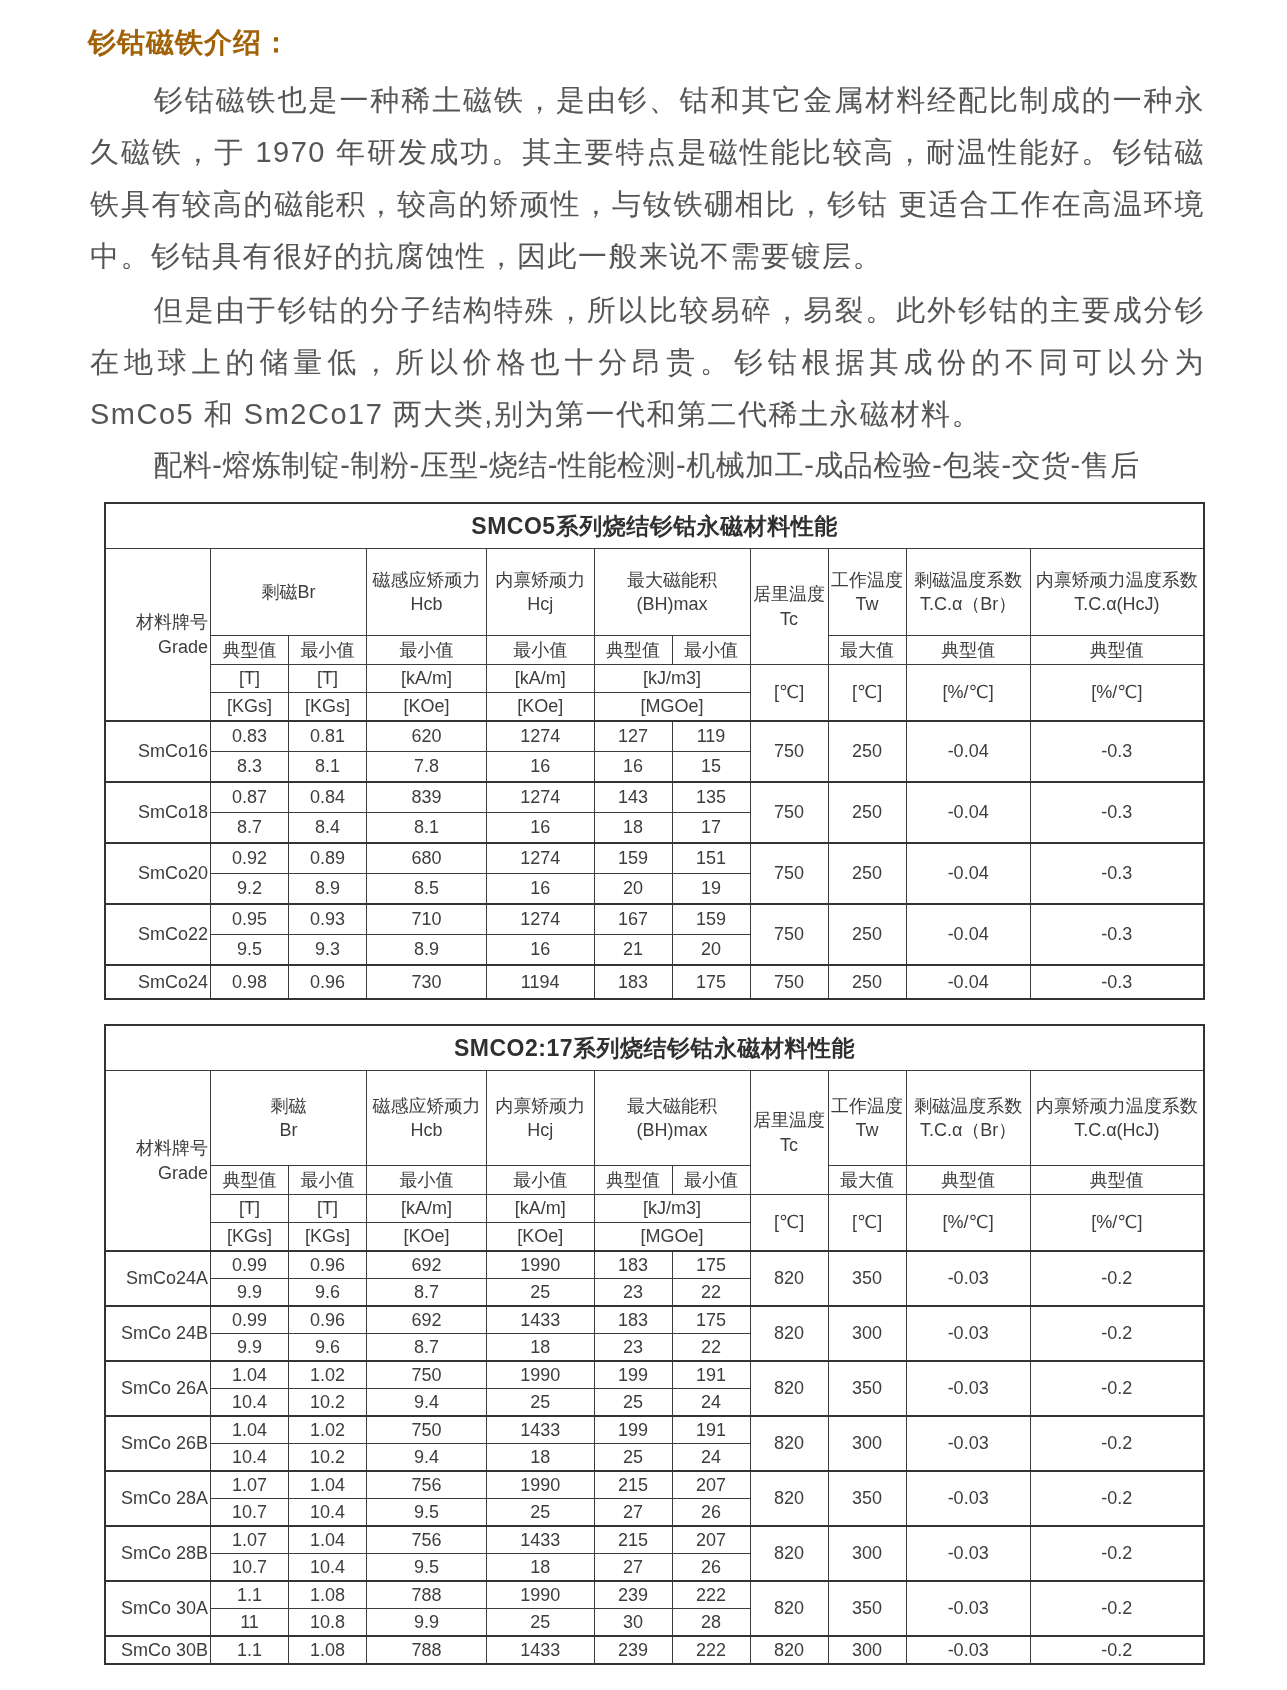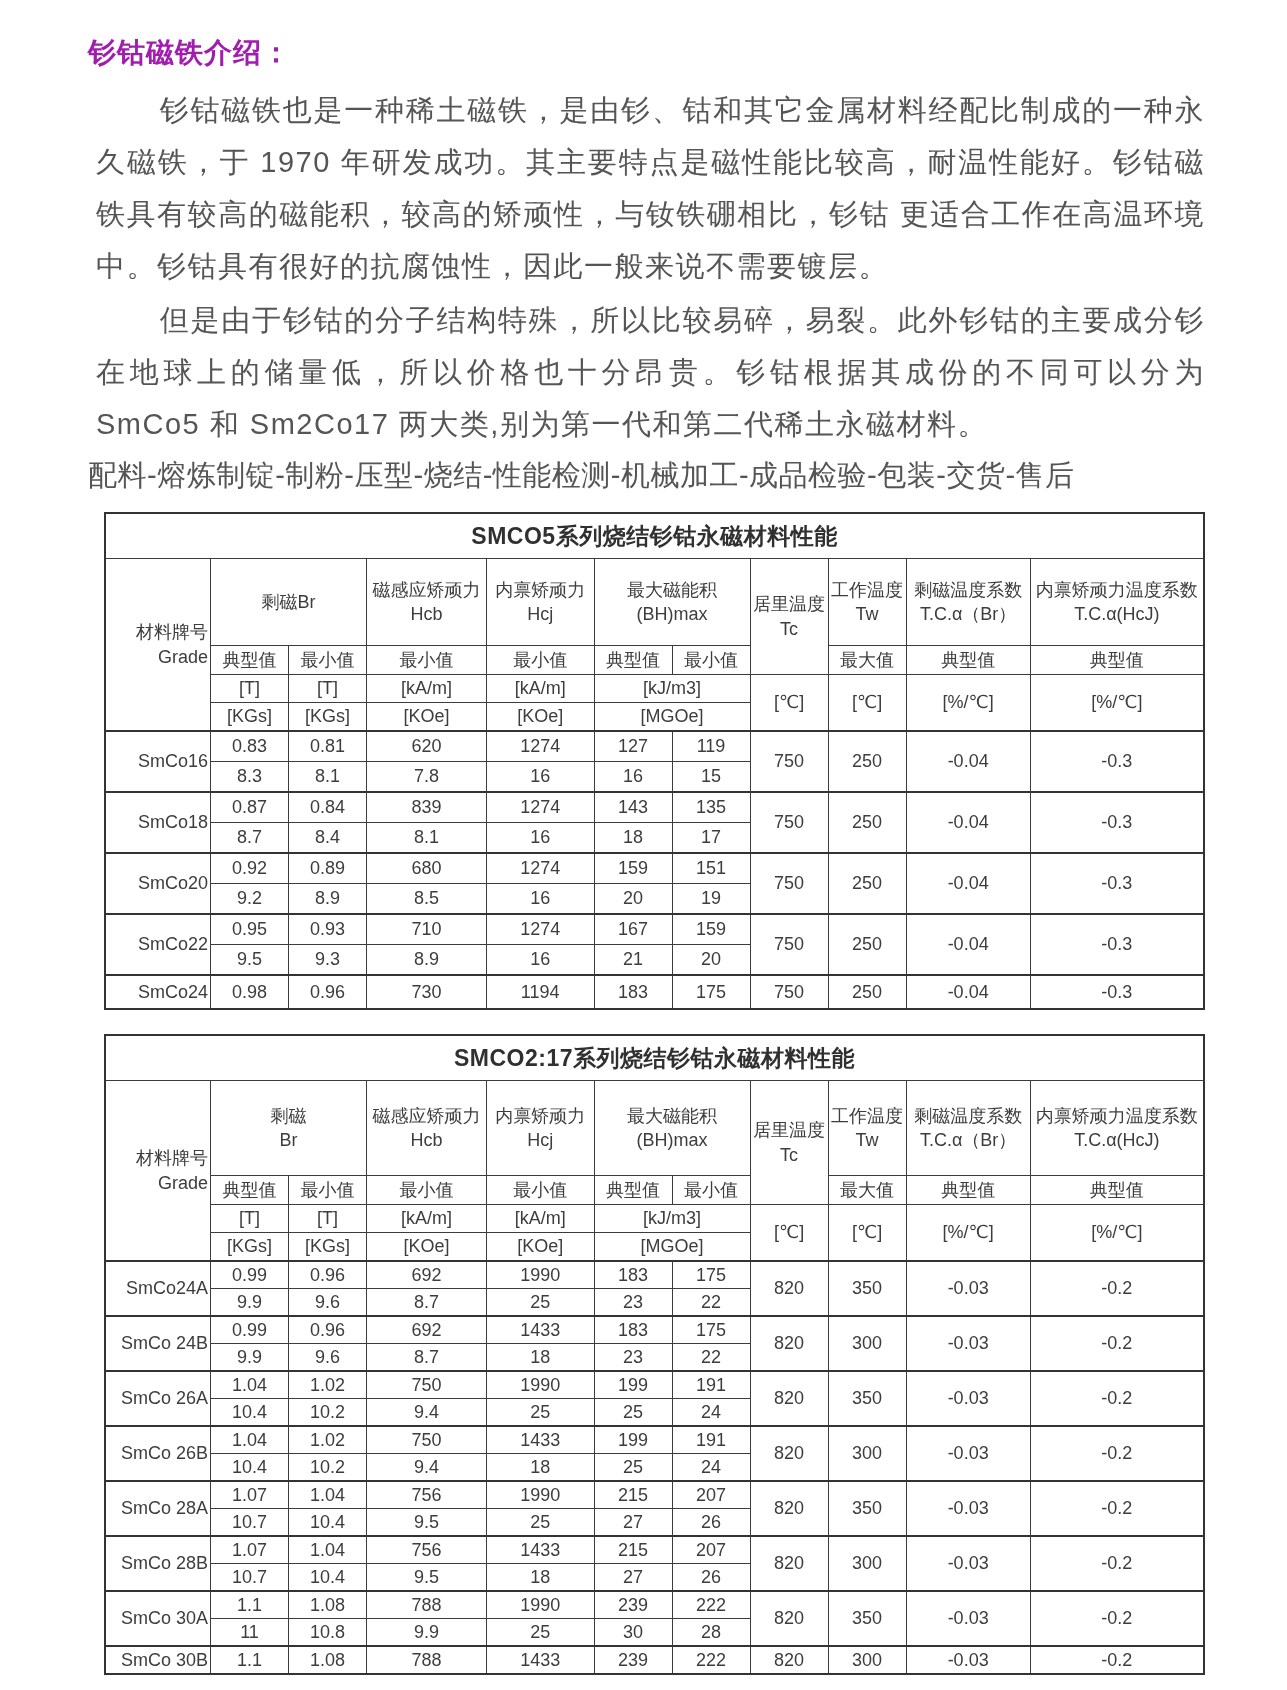--- a/index.html
+++ b/index.html
@@ -3,31 +3,31 @@
 <meta charset="utf-8">
 <style>
   html,body{margin:0;padding:0;background:#ffffff;}
   body{
     width:1287px;height:1690px;overflow:hidden;
     font-family:"Liberation Sans","DejaVu Sans",sans-serif;
     -webkit-font-smoothing:antialiased;
   }
   .page{padding:12px 82px 0 88px;}
   .doc-heading{
-    font-size:28px;font-weight:bold;color:#a21caf;
-    margin:22px 0 12px 0;letter-spacing:1px;
+    font-size:28px;font-weight:bold;color:#a16207;
+    margin:12px 0 12px 0;letter-spacing:1px;
   }
   .para{
     font-size:29px;color:#555555;line-height:52px;letter-spacing:1.5px;
     text-align:justify;text-align-last:left;
-    text-indent:2.2em;margin:0 0 2px 8px;
+    text-indent:2.2em;margin:0 0 2px 2px;
   }
   .process-line{
     font-size:29px;color:#555555;line-height:46px;letter-spacing:0.5px;
-    margin:2px 0 14px 0;white-space:nowrap;
+    margin:2px 0 14px 0;white-space:nowrap;text-align:center;
   }
   .tablewrap{margin:0 0 24px 16px;}
   table{
     width:100%;border-collapse:collapse;table-layout:fixed;
     border:2px solid #333333;
   }
   td{
     border:1px solid #3c3c3c;text-align:center;vertical-align:middle;
     color:#3d3d3d;font-size:18px;padding:1px 2px;
     overflow:hidden;

